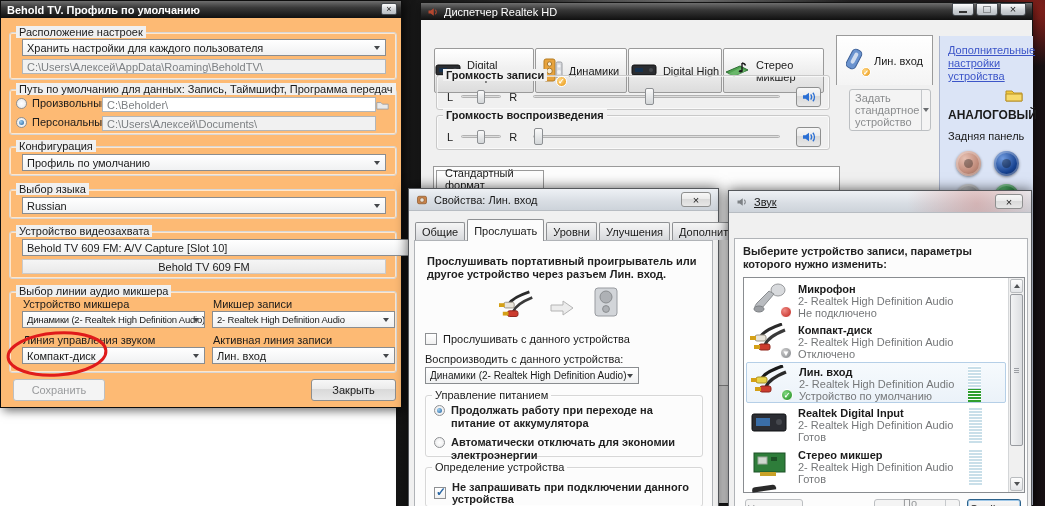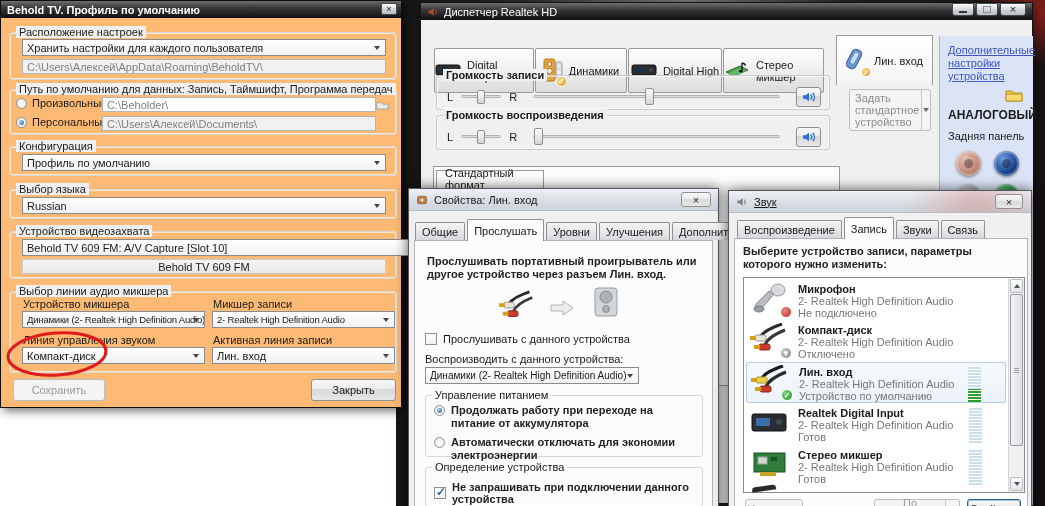--- a/index.html
+++ b/index.html
@@ -452,34 +452,20 @@
     <span style="margin-right:6px; display:inline-flex;">
       <svg width="12" height="12" viewBox="0 0 16 16">
           <path d="M2 6h3l4-3v10L5 10H2z" fill="#7d8185"></path>
           <path d="M11 5a4 4 0 010 6" stroke="#7d8185" stroke-width="1.4" fill="none"></path>
         </svg>
     </span>
     <span>Звук</span>
   </div>
   <div class="dlg-close btn" style="left:266px; width:28px;">×</div>
 
-  <div class="tabstrip" style="left:8px; top:26px;">
-    <div class="tab">
-        <span>Воспроизведение</span>
-      </div>
-    <div class="tab active">
-        <span>Запись</span>
-      </div>
-    <div class="tab">
-        <span>Звуки</span>
-      </div>
-    <div class="tab">
-        <span>Связь</span>
-      </div>
-  </div>
 
   <div class="tabpage" style="left:5px; top:47px; width:294px; height:278px;">
     <div style="position:absolute; left:8px; top:6px; width:276px; line-height:13px; font-weight:bold; color:#222;">Выберите устройство записи, параметры которого нужно изменить:</div>
 
     <div style="position:absolute; left:8px; top:38px; width:282px; height:216px; background:#fff; border:1px solid #898c90;">
 
       <div class="srow" style="top:2px;">
         <div class="dicon">
           <svg width="40" height="36" viewBox="0 0 40 36">
             <ellipse cx="28" cy="8" rx="7" ry="6" fill="#d8dadd" stroke="#97999c"></ellipse>

